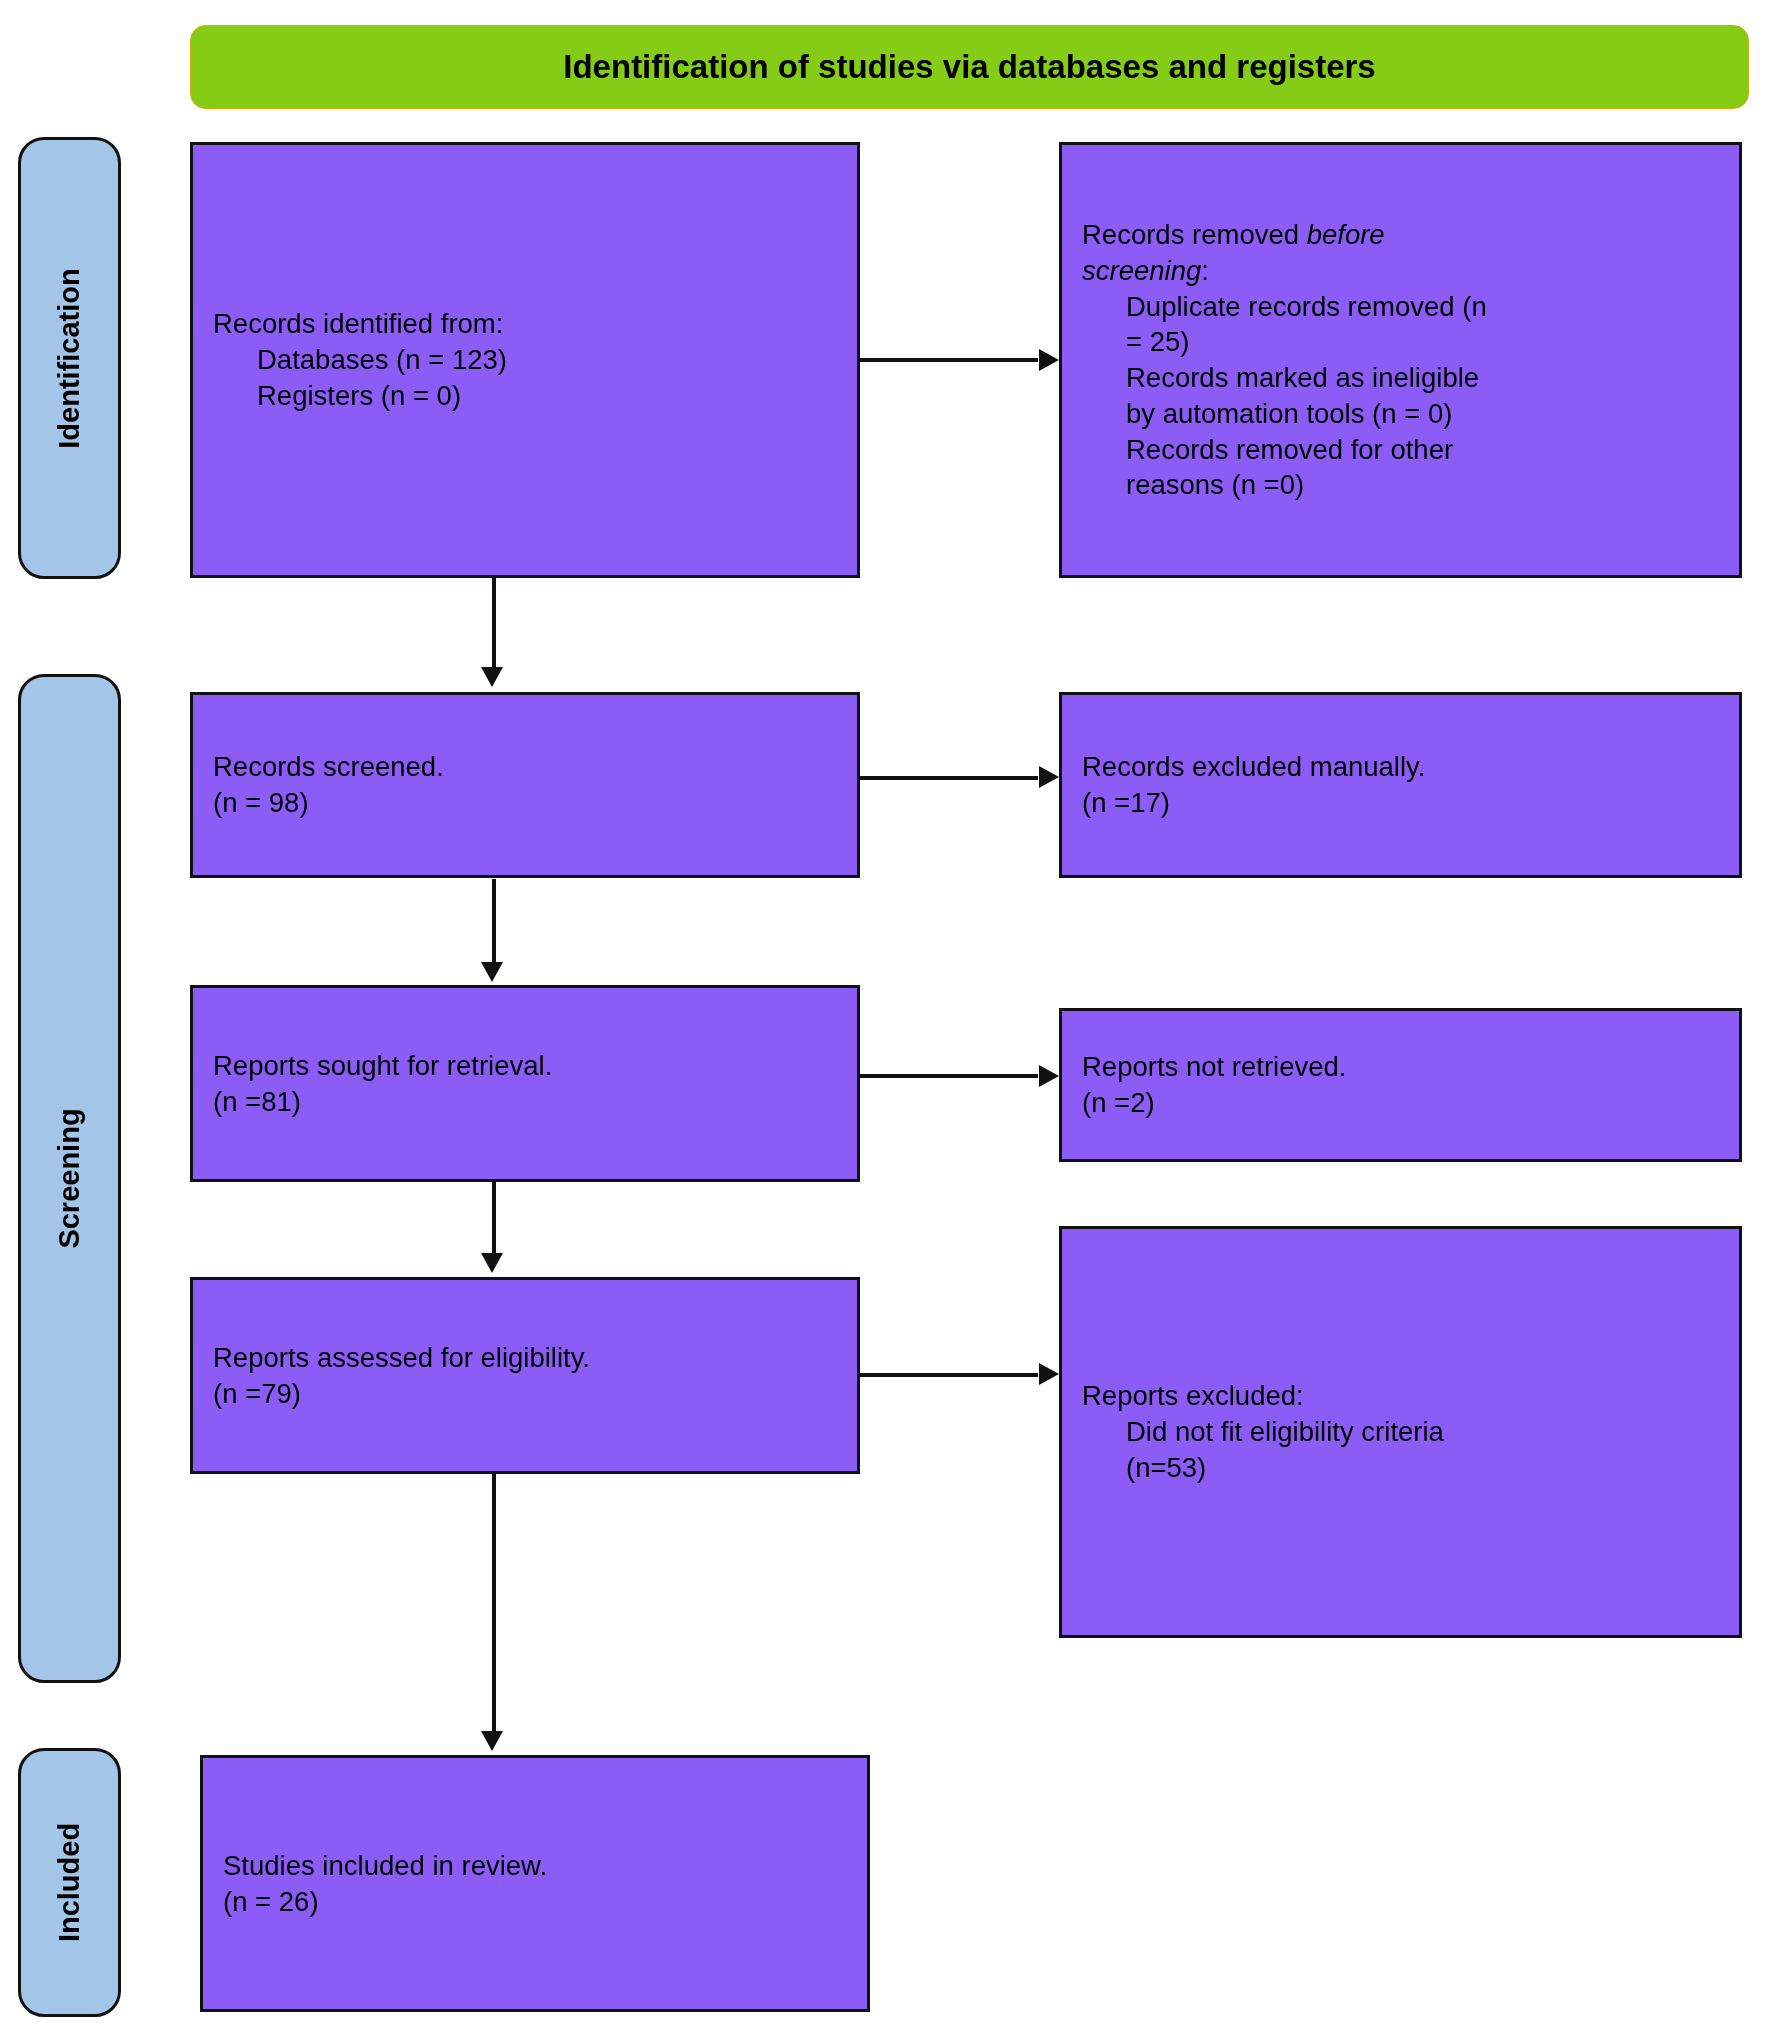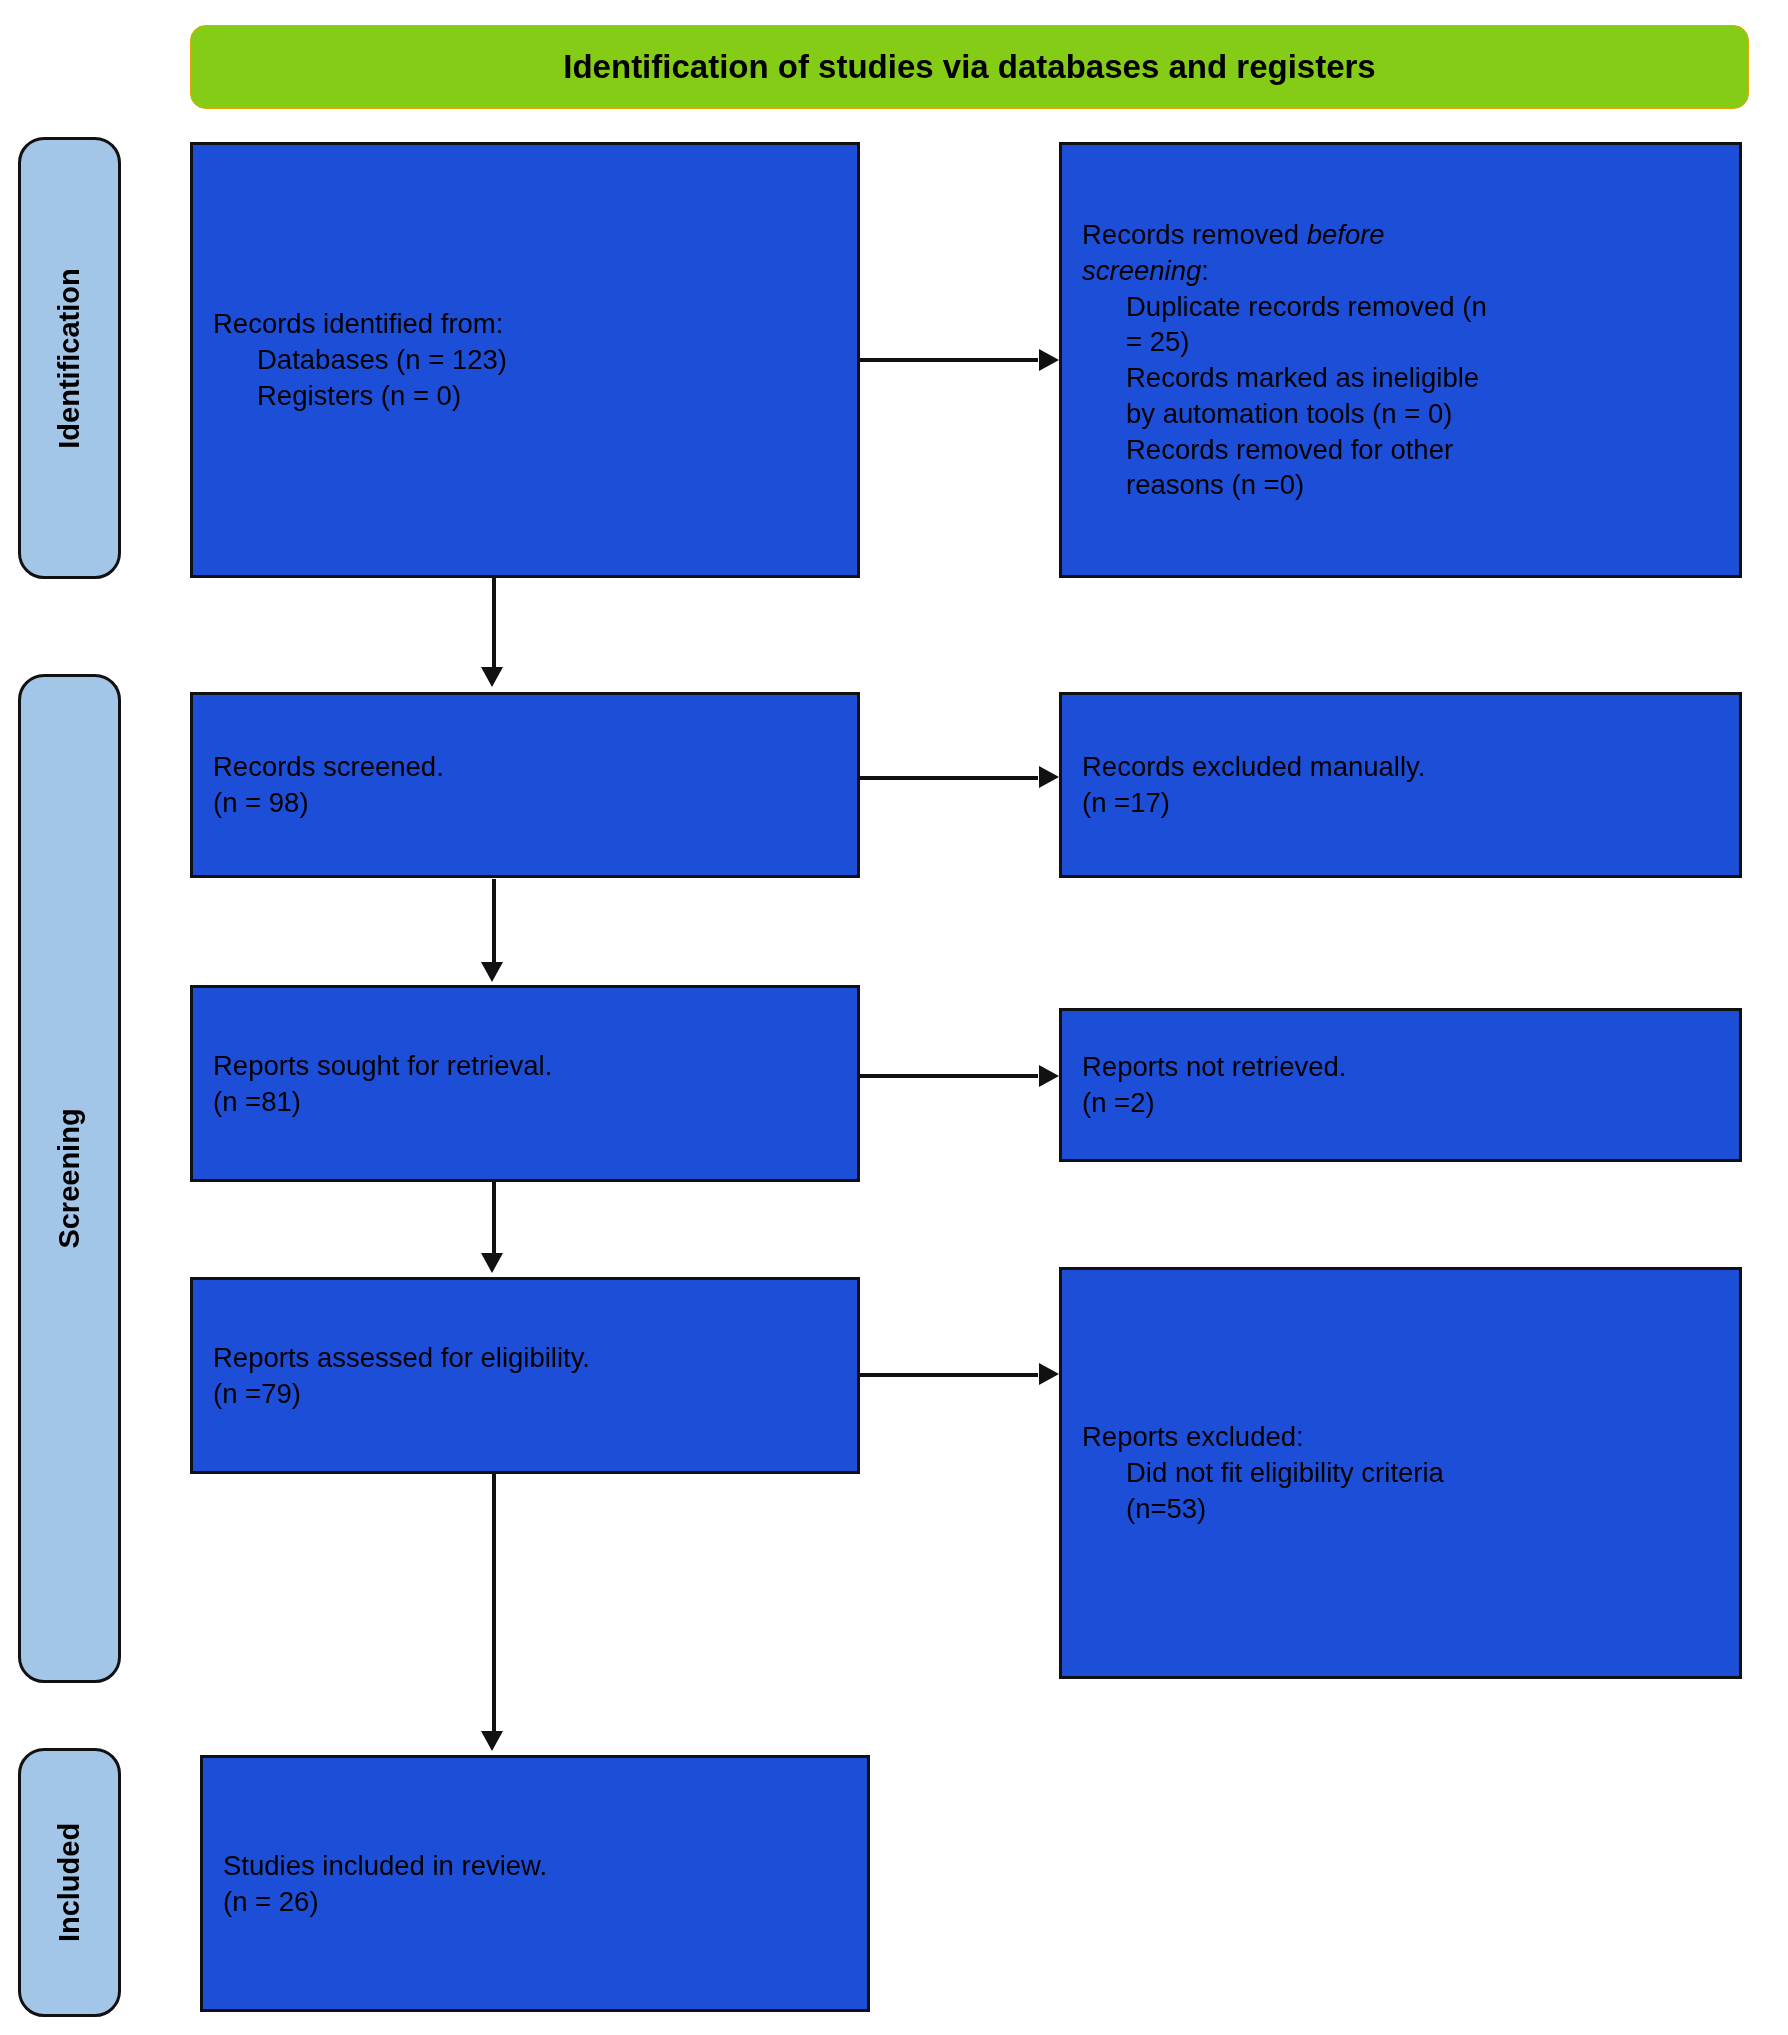--- a/index.html
+++ b/index.html
@@ -40,21 +40,21 @@
     white-space:nowrap;
     font-size:29px;font-weight:bold;color:#000;
   }
   #pill-identification{ top:137px; height:442px; }
   #pill-screening    { top:674px; height:1009px; }
   #pill-included     { top:1748px; height:269px; }
 
   
   .box{
     position:absolute;
-    background:#1d4ed8;
+    background:#8b5cf6;
     border:3px solid #111;
     box-sizing:border-box;
     display:flex;align-items:center;
   }
   .box-inner{
     padding:0 20px;
     width:100%;
     box-sizing:border-box;
   }
   .line{
@@ -66,21 +66,21 @@
   
   #box-identified   { left:190px; top:142px;  width:670px; height:436px; }
   #box-screened     { left:190px; top:692px; width:670px; height:186px; }
   #box-sought       { left:190px; top:985px; width:670px; height:197px; }
   #box-assessed     { left:190px; top:1277px; width:670px; height:197px; }
   #box-included     { left:200px; top:1755px; width:670px; height:257px; }
   
   #box-removed      { left:1059px; top:142px;  width:683px; height:436px; }
   #box-excl-manual  { left:1059px; top:692px; width:683px; height:186px; }
   #box-not-retrieved{ left:1059px; top:1008px; width:683px; height:154px; }
-  #box-reports-excl { left:1059px; top:1267px; width:683px; height:412px; }
+  #box-reports-excl { left:1059px; top:1226px; width:683px; height:412px; }
 
   
   .hline{ position:absolute; height:4.2px; background:#111; }
   .vline{ position:absolute; width:4.2px; background:#111; }
   .arrow-r{
     position:absolute; width:0;height:0;
     border-top:11.3px solid transparent;
     border-bottom:11.3px solid transparent;
     border-left:20px solid #111;
   }

